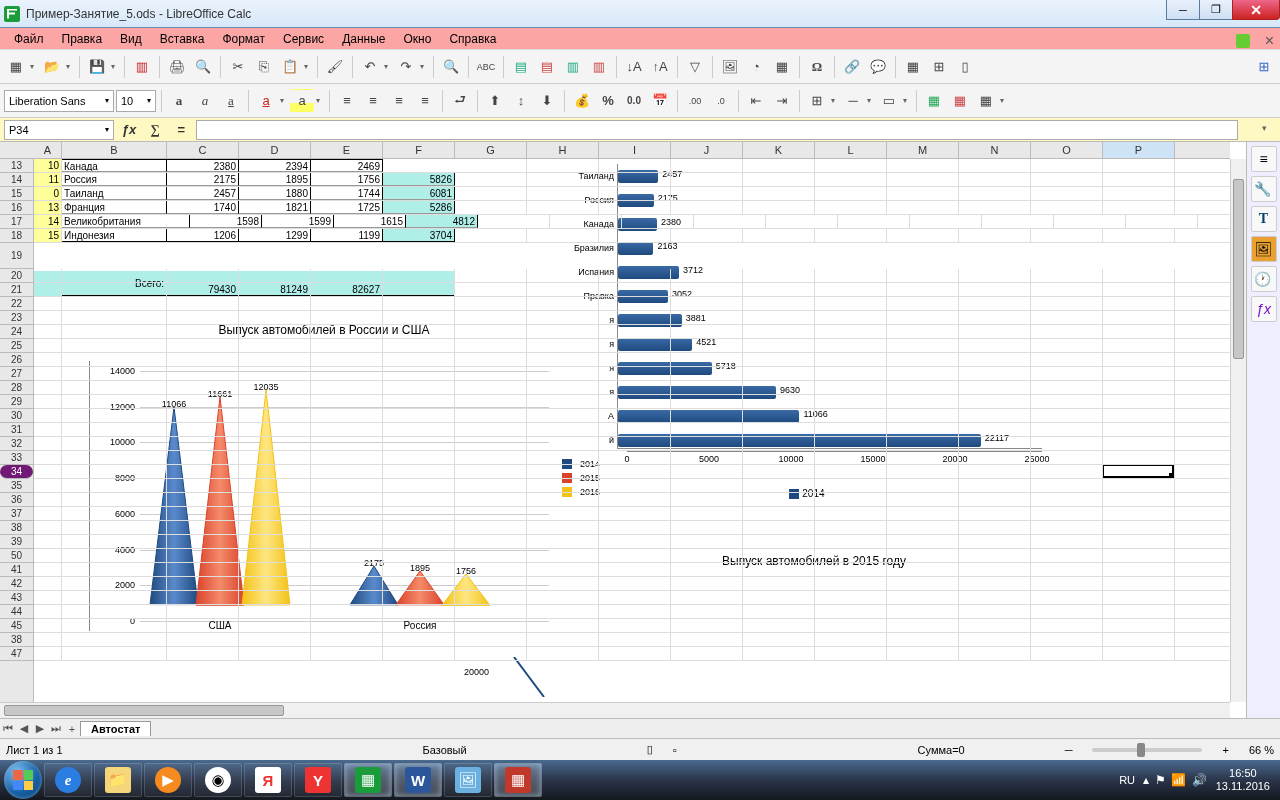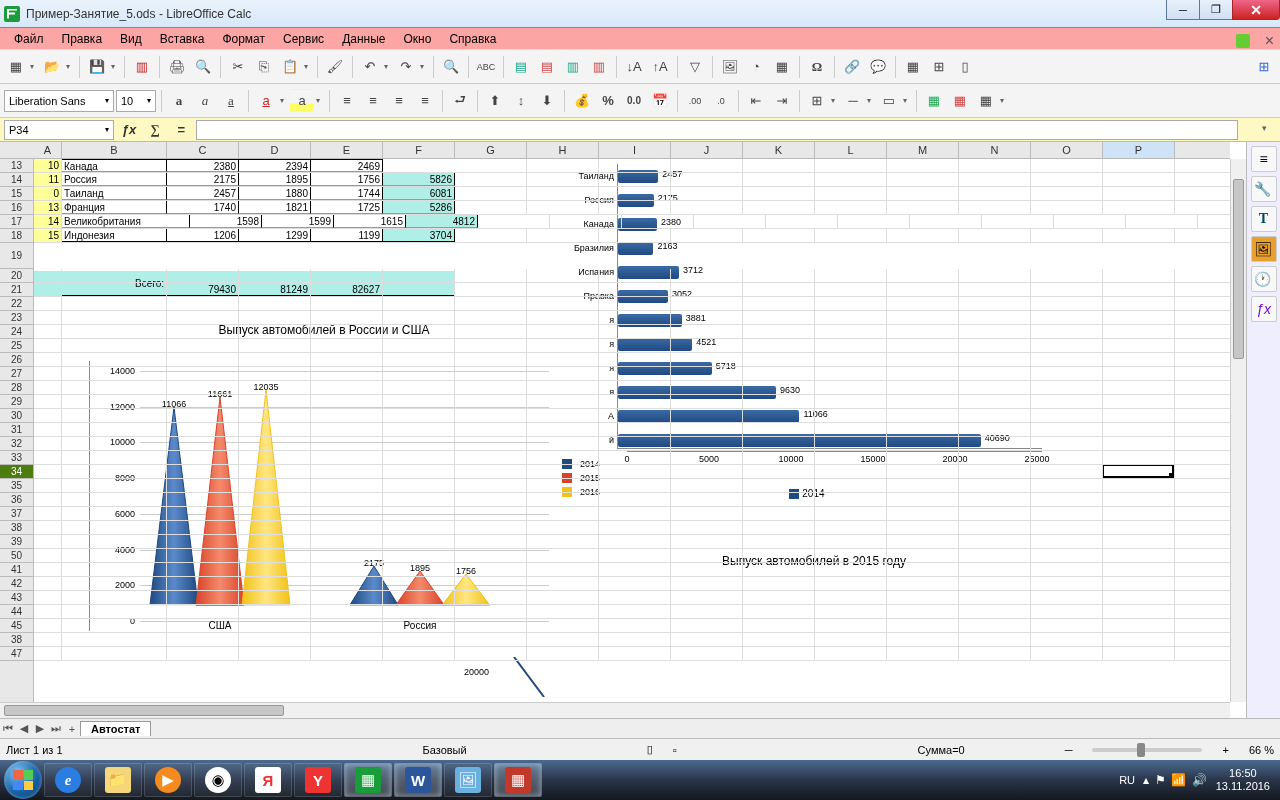--- a/index.html
+++ b/index.html
@@ -42,21 +42,21 @@
 .sidebar{width:34px;background:#eef;border-left:1px solid #bbb;display:flex;flex-direction:column;align-items:center;padding-top:4px;gap:4px;}
 .sbtn{width:26px;height:26px;border:1px solid #ccc;background:#f8f8f8;display:flex;align-items:center;justify-content:center;font-size:14px;border-radius:2px;}
 
 
 .colheads{display:flex;height:17px;background:#e8e8e8;border-bottom:1px solid #bbb;position:absolute;top:0;left:0;right:16px;}
 .rowheads{position:absolute;top:17px;left:0;width:34px;bottom:16px;background:#e8e8e8;border-right:1px solid #bbb;}
 .corner{position:absolute;top:0;left:0;width:34px;height:17px;background:#e8e8e8;border-right:1px solid #bbb;border-bottom:1px solid #bbb;}
 .ch{border-right:1px solid #bbb;text-align:center;font-size:11px;line-height:17px;color:#333;}
 .ch.sel{background:#cfe3f7;}
 .rh{height:14px;border-bottom:1px solid #bbb;text-align:center;font-size:10px;line-height:14px;color:#333;}
-.rh.sel{background:#4d7c0f;color:#fff;}
+.rh.sel{background:#701a75;color:#fff;border-radius:7px;}
 .rh.big{height:26px;line-height:26px;}
 
 .cells{position:absolute;top:17px;left:34px;right:16px;bottom:16px;}
 .datarow{display:flex;height:14px;border-bottom:1px solid #ddd;}
 .datarow.big{height:26px;}
 .datarow .c{border-right:1px solid #ddd;font-size:10px;padding:0 2px;line-height:14px;overflow:hidden;white-space:nowrap;}
 .c.num{text-align:right;}
 .c.total{background:#b0eee8;}
 .c.yellow{background:#ffff99;text-align:right;}
 .c.boldr{text-align:right;font-weight:normal;}
@@ -521,21 +521,21 @@
               <div class="bc-lab">А</div>
               <div class="bc-track">
                 <div class="bc-bar" style="width: 181.482px;"></div>
                 <div class="bc-val" style="left: 185.482px;">11066</div>
               </div>
             </div>
             <div class="bc-row" style="position: absolute; left: -65px; right: 0px; top: 264px;">
               <div class="bc-lab">й</div>
               <div class="bc-track">
                 <div class="bc-bar" style="width: 362.719px;"></div>
-                <div class="bc-val" style="left: 366.719px;">40690</div>
+                <div class="bc-val" style="left: 366.719px;">22117</div>
               </div>
             </div>
           </div>
         <div class="bc-axis" style="position:absolute;left:0;right:10px;bottom:42px" id="bc-axis">
             <div class="bc-tick" style="left: 0px;">0</div>
             <div class="bc-tick" style="left: 82px;">5000</div>
             <div class="bc-tick" style="left: 164px;">10000</div>
             <div class="bc-tick" style="left: 246px;">15000</div>
             <div class="bc-tick" style="left: 328px;">20000</div>
             <div class="bc-tick" style="left: 410px;">25000</div>

